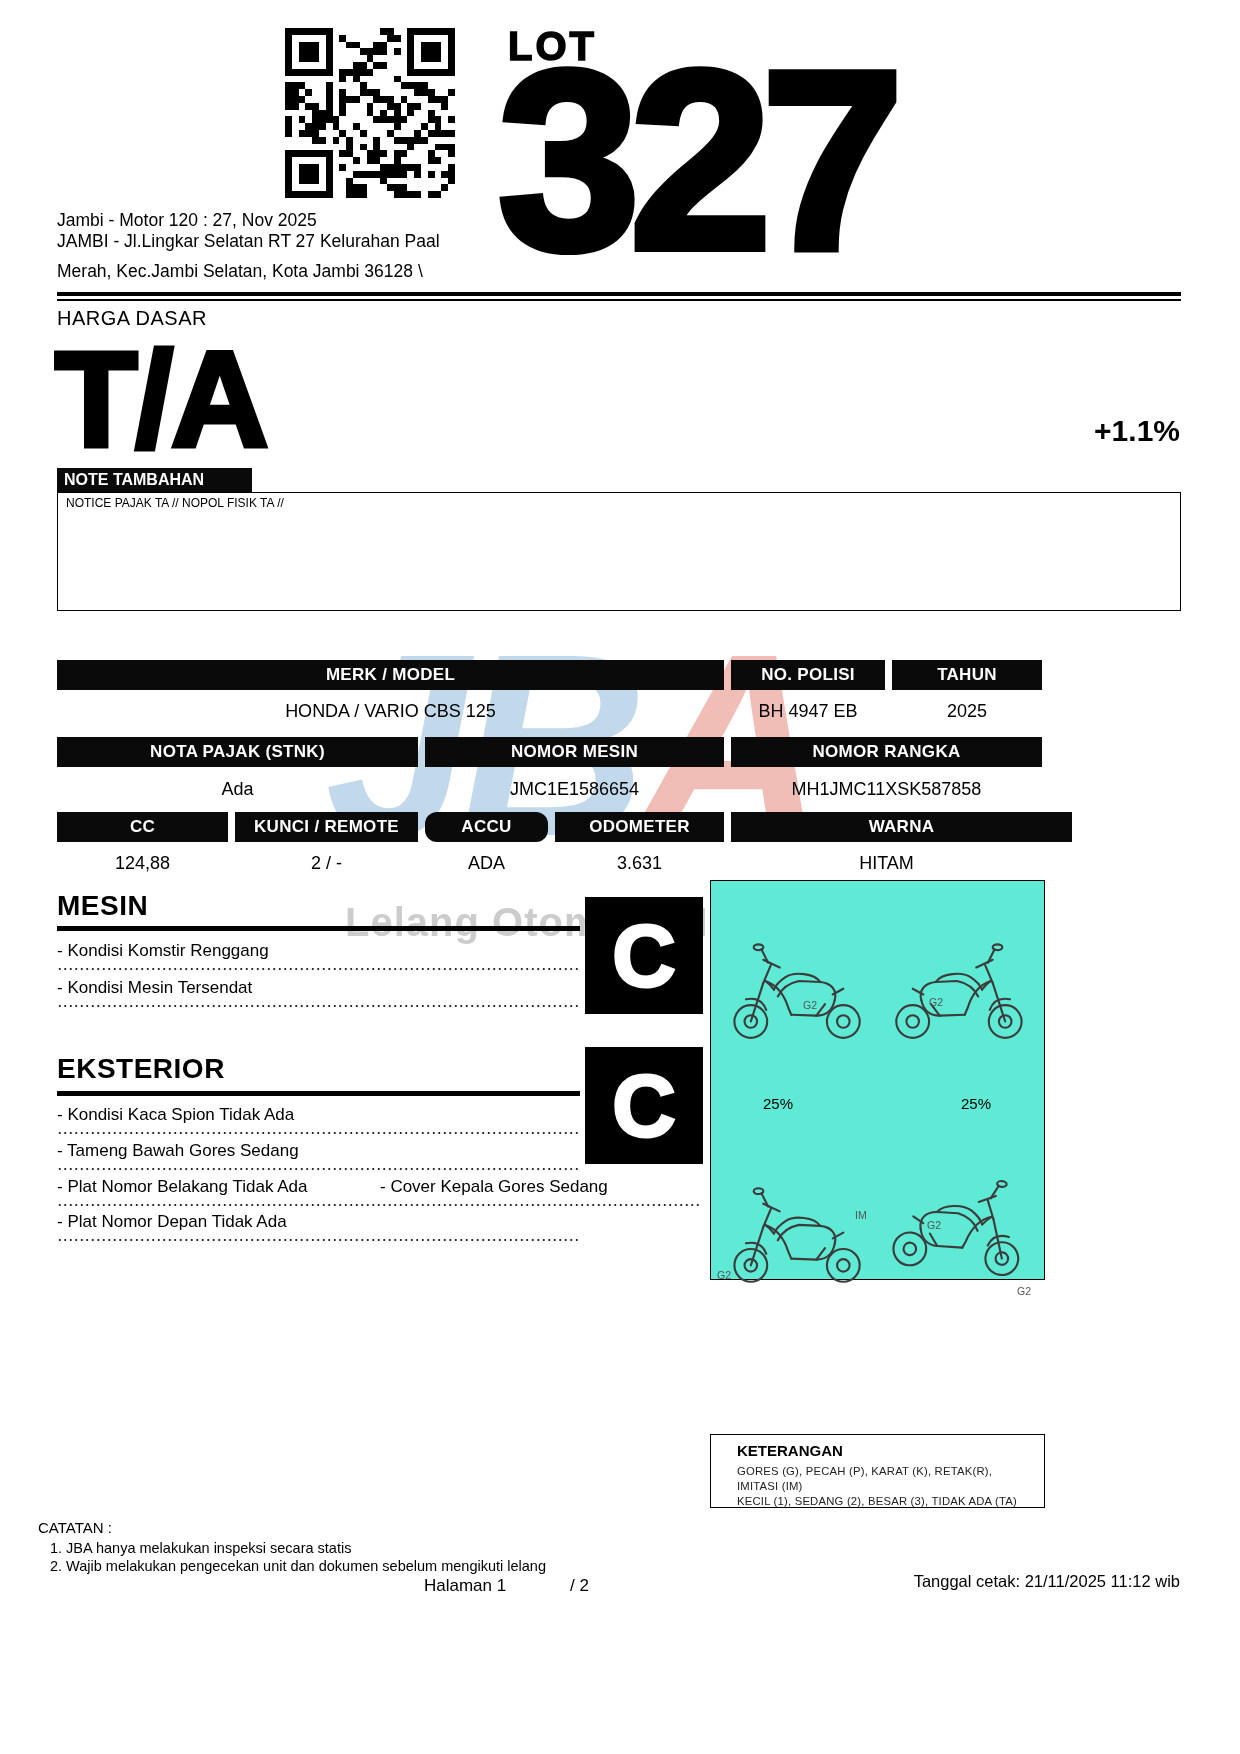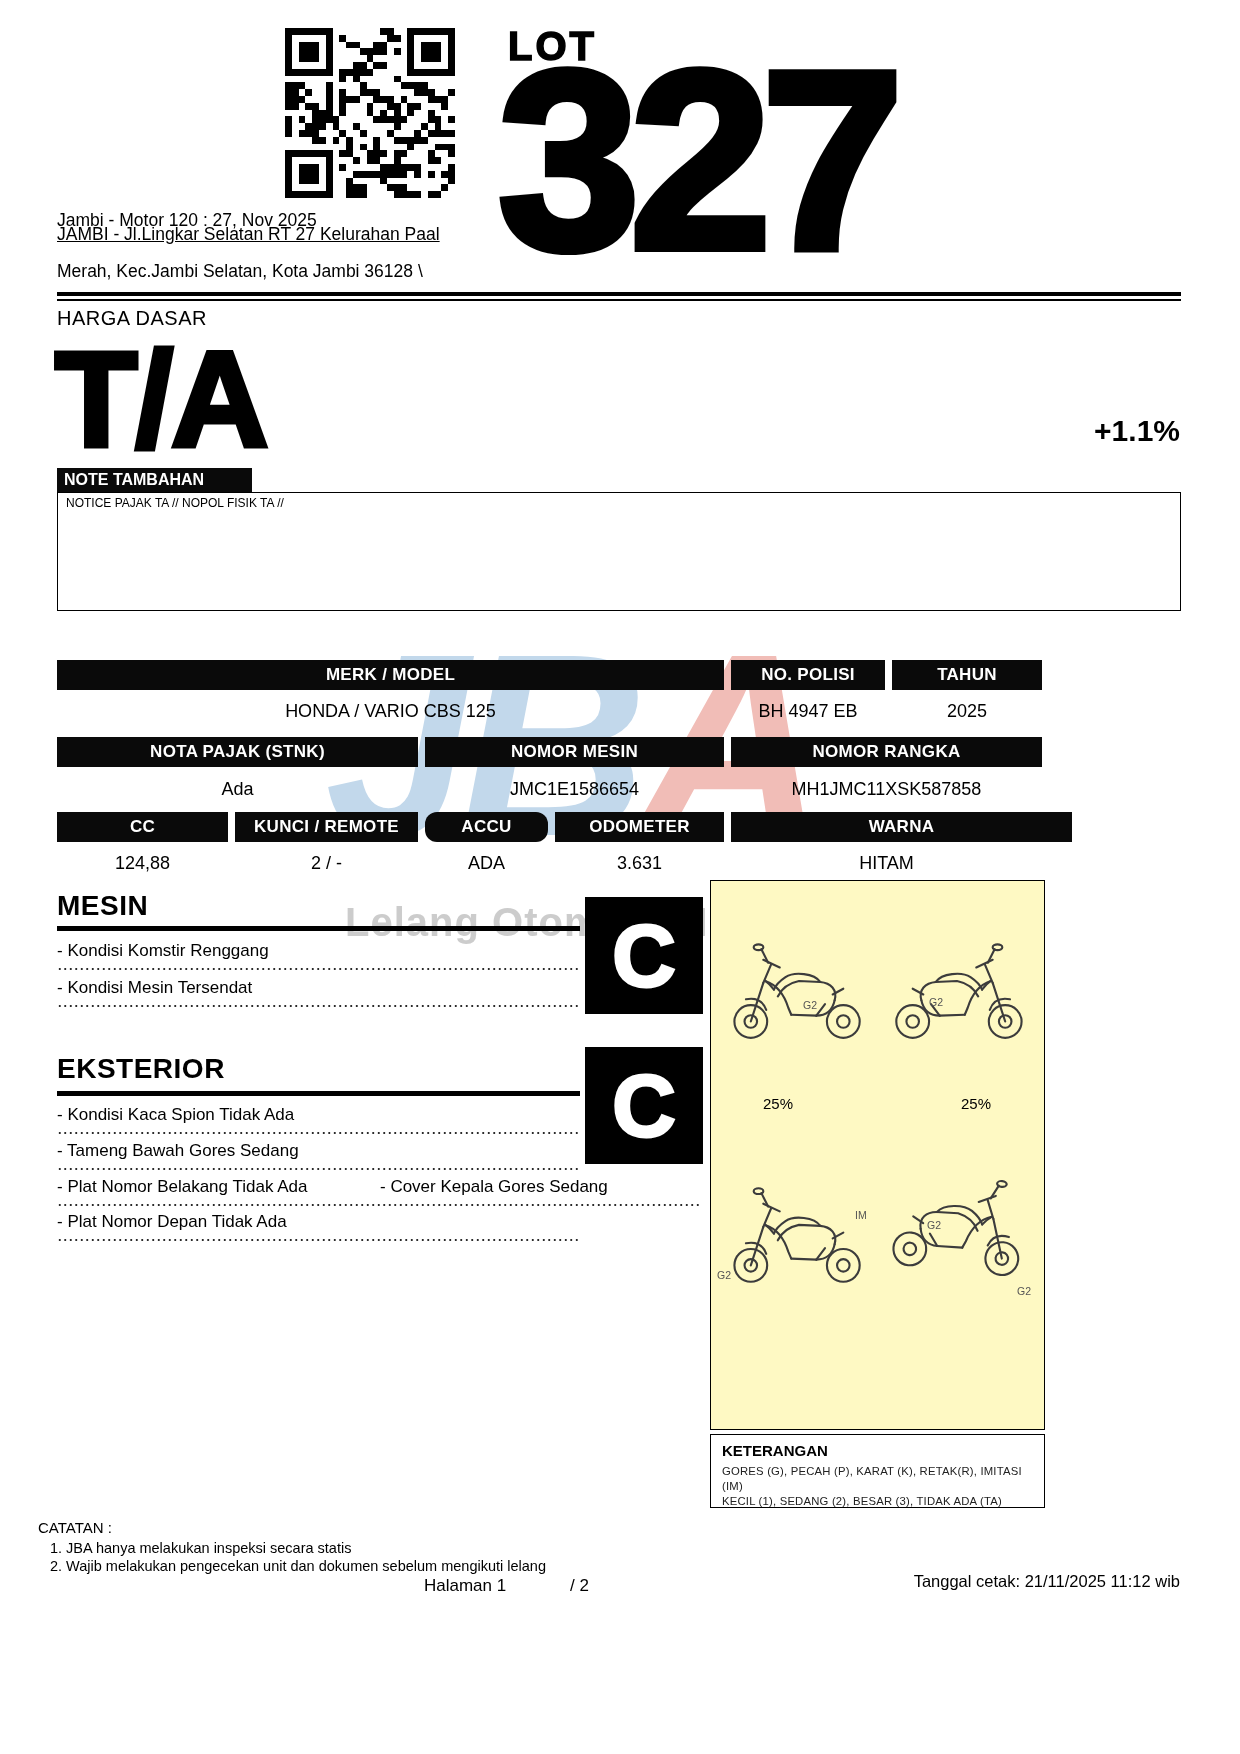--- a/index.html
+++ b/index.html
@@ -35,26 +35,26 @@
   .val { position:absolute; height:28px; font-size:18px; line-height:28px; text-align:center; z-index:1; }
 
   .sec-title { position:absolute; left:57px; font-size:28px; font-weight:bold; letter-spacing:.5px; z-index:1; }
   .sec-rule { position:absolute; left:57px; width:523px; height:5px; background:#000; z-index:1; }
   .item { position:absolute; font-size:17px; z-index:1; }
   .dotted { position:absolute; height:4px; background-image:radial-gradient(circle, #2a2a2a 1.2px, transparent 1.4px); background-size:5.5px 4px; background-repeat:repeat-x; z-index:1; }
 
   .cbox { position:absolute; left:585px; width:118px; height:117px; background:#000; color:#fff; display:flex; align-items:center; justify-content:center; z-index:2; }
   .cbox span { font-size:88px; font-weight:bold; -webkit-text-stroke:3px #fff; }
 
-  .diagram-box { position:absolute; left:710px; top:880px; width:335px; height:550px; border:1.5px solid #000; background:#fef9c3; z-index:2; }
+  .diagram-box { position:absolute; left:710px; top:880px; width:335px; height:400px; border:1.5px solid #000; background:#5eead4; z-index:2; }
   .diag-svg { position:absolute; }
   .diag-label { position:absolute; font-size:15px; color:#000; z-index:3; }
   .diag-small { position:absolute; font-size:10.5px; color:#555; z-index:3; }
 
-  .ket-box { position:absolute; left:710px; top:1434px; width:335px; height:74px; border:1.5px solid #000; background:#fff; z-index:2; padding:7px 11px; }
+  .ket-box { position:absolute; left:710px; top:1434px; width:335px; height:74px; border:1.5px solid #000; background:#fff; z-index:2; padding:7px 26px; }
   .ket-title { font-size:15px; font-weight:bold; margin-bottom:5px; }
   .ket-line { font-size:11.3px; color:#222; line-height:15px; letter-spacing:.2px; }
 
   .catatan-title { position:absolute; left:38px; top:1519px; font-size:15px; z-index:1; }
   .catatan-item { position:absolute; left:50px; font-size:14.5px; z-index:1; }
   .page-label { position:absolute; left:424px; top:1576px; font-size:17px; z-index:1; }
   .page-total { position:absolute; left:570px; top:1576px; font-size:17px; z-index:1; }
   .print-info { position:absolute; right:60px; top:1572px; font-size:16.5px; z-index:1; }
 </style>
 </head>
@@ -354,21 +354,21 @@
         <rect x="18" y="24" width="1" height="1"></rect>
         <rect x="19" y="24" width="1" height="1"></rect>
         <rect x="21" y="24" width="1" height="1"></rect>
         <rect x="22" y="24" width="1" height="1"></rect>
       </svg>
   </div>
   <div class="lot-label">LOT</div>
   <div class="lot-number">327</div>
 
   <div class="hdr-text" style="top:208px;">Jambi - Motor 120 : 27, Nov 2025</div>
-  <div class="hdr-text" style="top:222px;text-decoration:underline;">JAMBI - Jl.Lingkar Selatan RT 27 Kelurahan Paal</div>
+  <div class="hdr-text" style="top:229px;">JAMBI - Jl.Lingkar Selatan RT 27 Kelurahan Paal</div>
   <div class="hdr-text" style="top:259px;">Merah, Kec.Jambi Selatan, Kota Jambi 36128 \</div>
 
   <div class="double-rule"></div>
 
   <div class="harga-label">HARGA DASAR</div>
   <div class="harga-value">T/A</div>
   <div class="pct">+1.1%</div>
 
   <div class="note-tab">NOTE TAMBAHAN</div>
   <div class="note-box">

